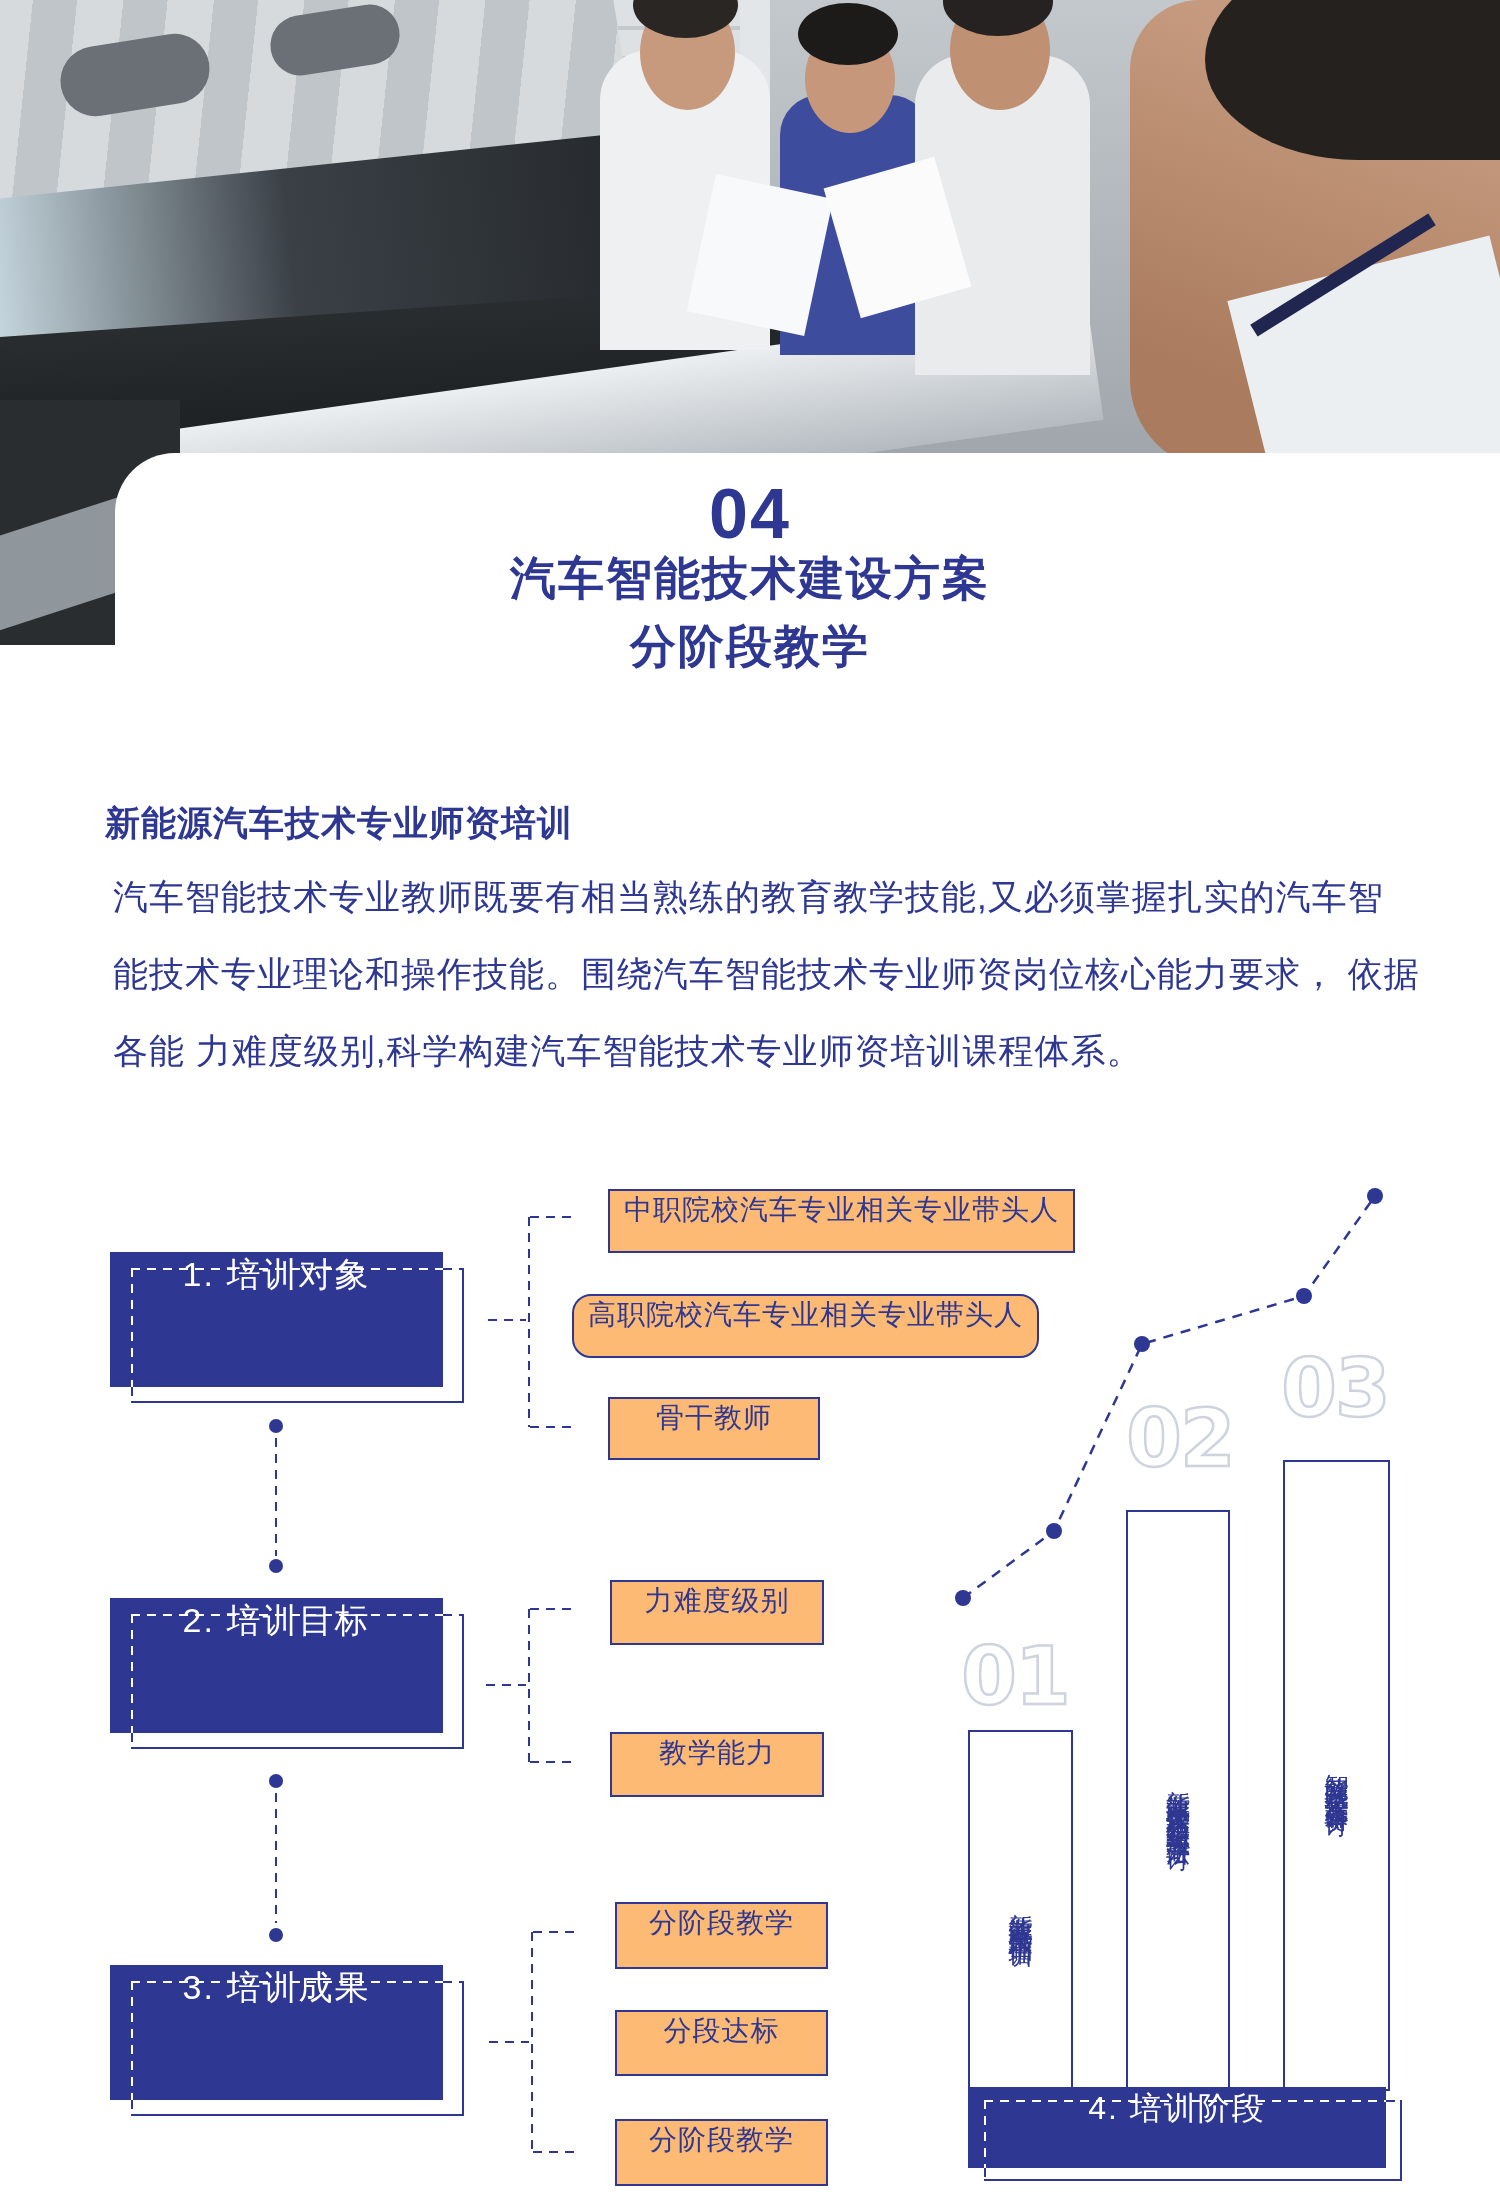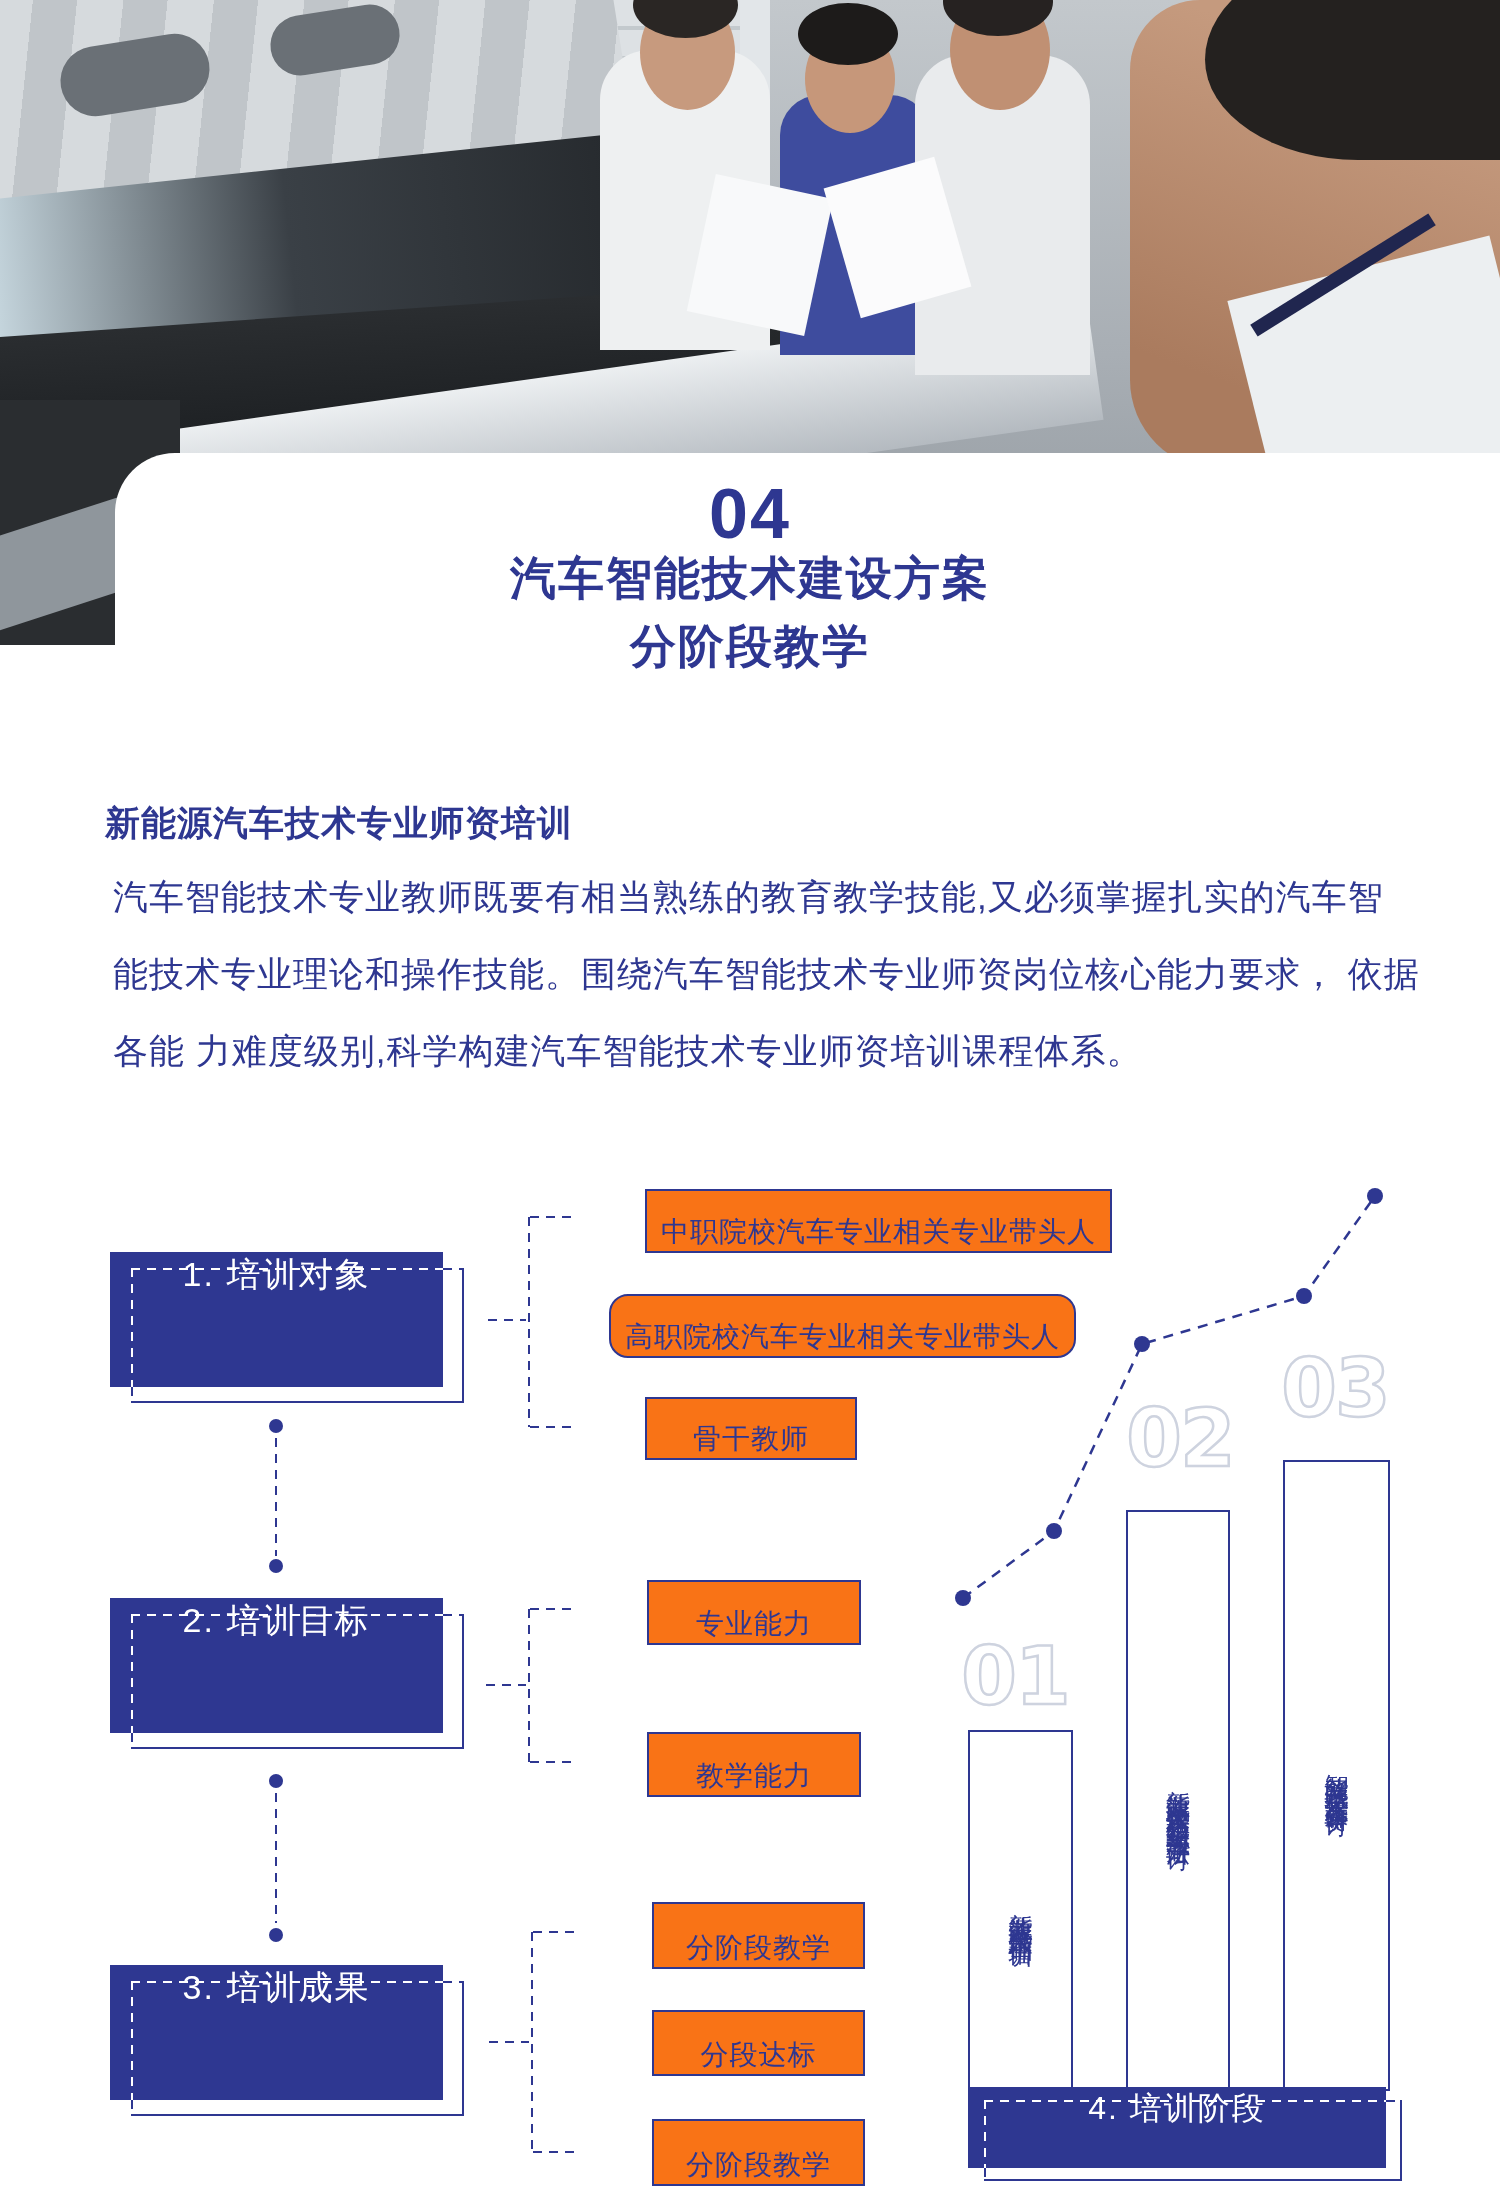--- a/index.html
+++ b/index.html
@@ -27,22 +27,22 @@
 
   
   .intro-heading{position:absolute;left:105px;top:800px;font-size:35px;font-weight:bold;
                  color:var(--navy);letter-spacing:1px;}
   .intro-line{position:absolute;left:113px;width:1340px;font-size:35px;color:var(--navy);
               letter-spacing:1px;white-space:nowrap;}
 
   
   .bluebox{position:absolute;background:var(--navy);display:flex;align-items:flex-start;justify-content:center;
            color:#ffffff;}
-  .smallbox{position:absolute;border:2px solid var(--navy);background:#f97316;color:var(--navy);
-            display:flex;align-items:flex-end;justify-content:center;font-size:28px;letter-spacing:1px;margin-left:37px;}
+  .smallbox{position:absolute;border:2px solid var(--navy);background:#fdba74;color:var(--navy);
+            display:flex;align-items:flex-start;justify-content:center;font-size:28px;letter-spacing:1px;}
   .dh{position:absolute;height:2px;background:repeating-linear-gradient(90deg,var(--navy) 0 9px,transparent 9px 16px);}
   .dv{position:absolute;width:2px;background:repeating-linear-gradient(180deg,var(--navy) 0 9px,transparent 9px 16px);}
   .dh-w{position:absolute;height:2px;background:repeating-linear-gradient(90deg,#ffffff 0 9px,transparent 9px 16px);}
   .dv-w{position:absolute;width:2px;background:repeating-linear-gradient(180deg,#ffffff 0 9px,transparent 9px 16px);}
   .solid-v{position:absolute;width:2px;background:var(--navy);}
   .solid-h{position:absolute;height:2px;background:var(--navy);}
   .dot{position:absolute;width:14px;height:14px;border-radius:50%;background:var(--navy);}
   .group{position:absolute;width:480px;height:170px;}
   .group .main{left:0;top:0;width:333px;height:135px;font-size:34px;letter-spacing:2px;}
   .g-outline{position:absolute;left:21px;top:16px;width:333px;height:135px;pointer-events:none;}
@@ -138,21 +138,21 @@
     <div class="g-outline">
       <div class="dh-w" style="left:0;top:0;width:312px;"></div>
       <div class="dh" style="left:312px;top:0;width:21px;"></div>
       <div class="dv-w" style="left:0;top:0;height:119px;"></div>
       <div class="dv" style="left:0;top:119px;height:16px;"></div>
       <div class="solid-v" style="right:0;top:0;height:135px;"></div>
       <div class="solid-h" style="left:0;bottom:0;width:333px;"></div>
     </div>
   </div>
   <div class="smallbox" style="left:610px;top:1580px;width:210px;height:61px;">
-    <span>专业能力</span>
+    <span>力难度级别</span>
   </div>
   <div class="smallbox" style="left:610px;top:1732px;width:210px;height:61px;">
     <span>教学能力</span>
   </div>
   <div class="dv" style="left:528px;top:1609px;height:153px;"></div>
   <div class="dh" style="left:530px;top:1608px;width:42px;"></div>
   <div class="dh" style="left:486px;top:1684px;width:40px;"></div>
   <div class="dh" style="left:530px;top:1761px;width:42px;"></div>
 
   <div class="dot" style="left:269px;top:1774px;"></div>

